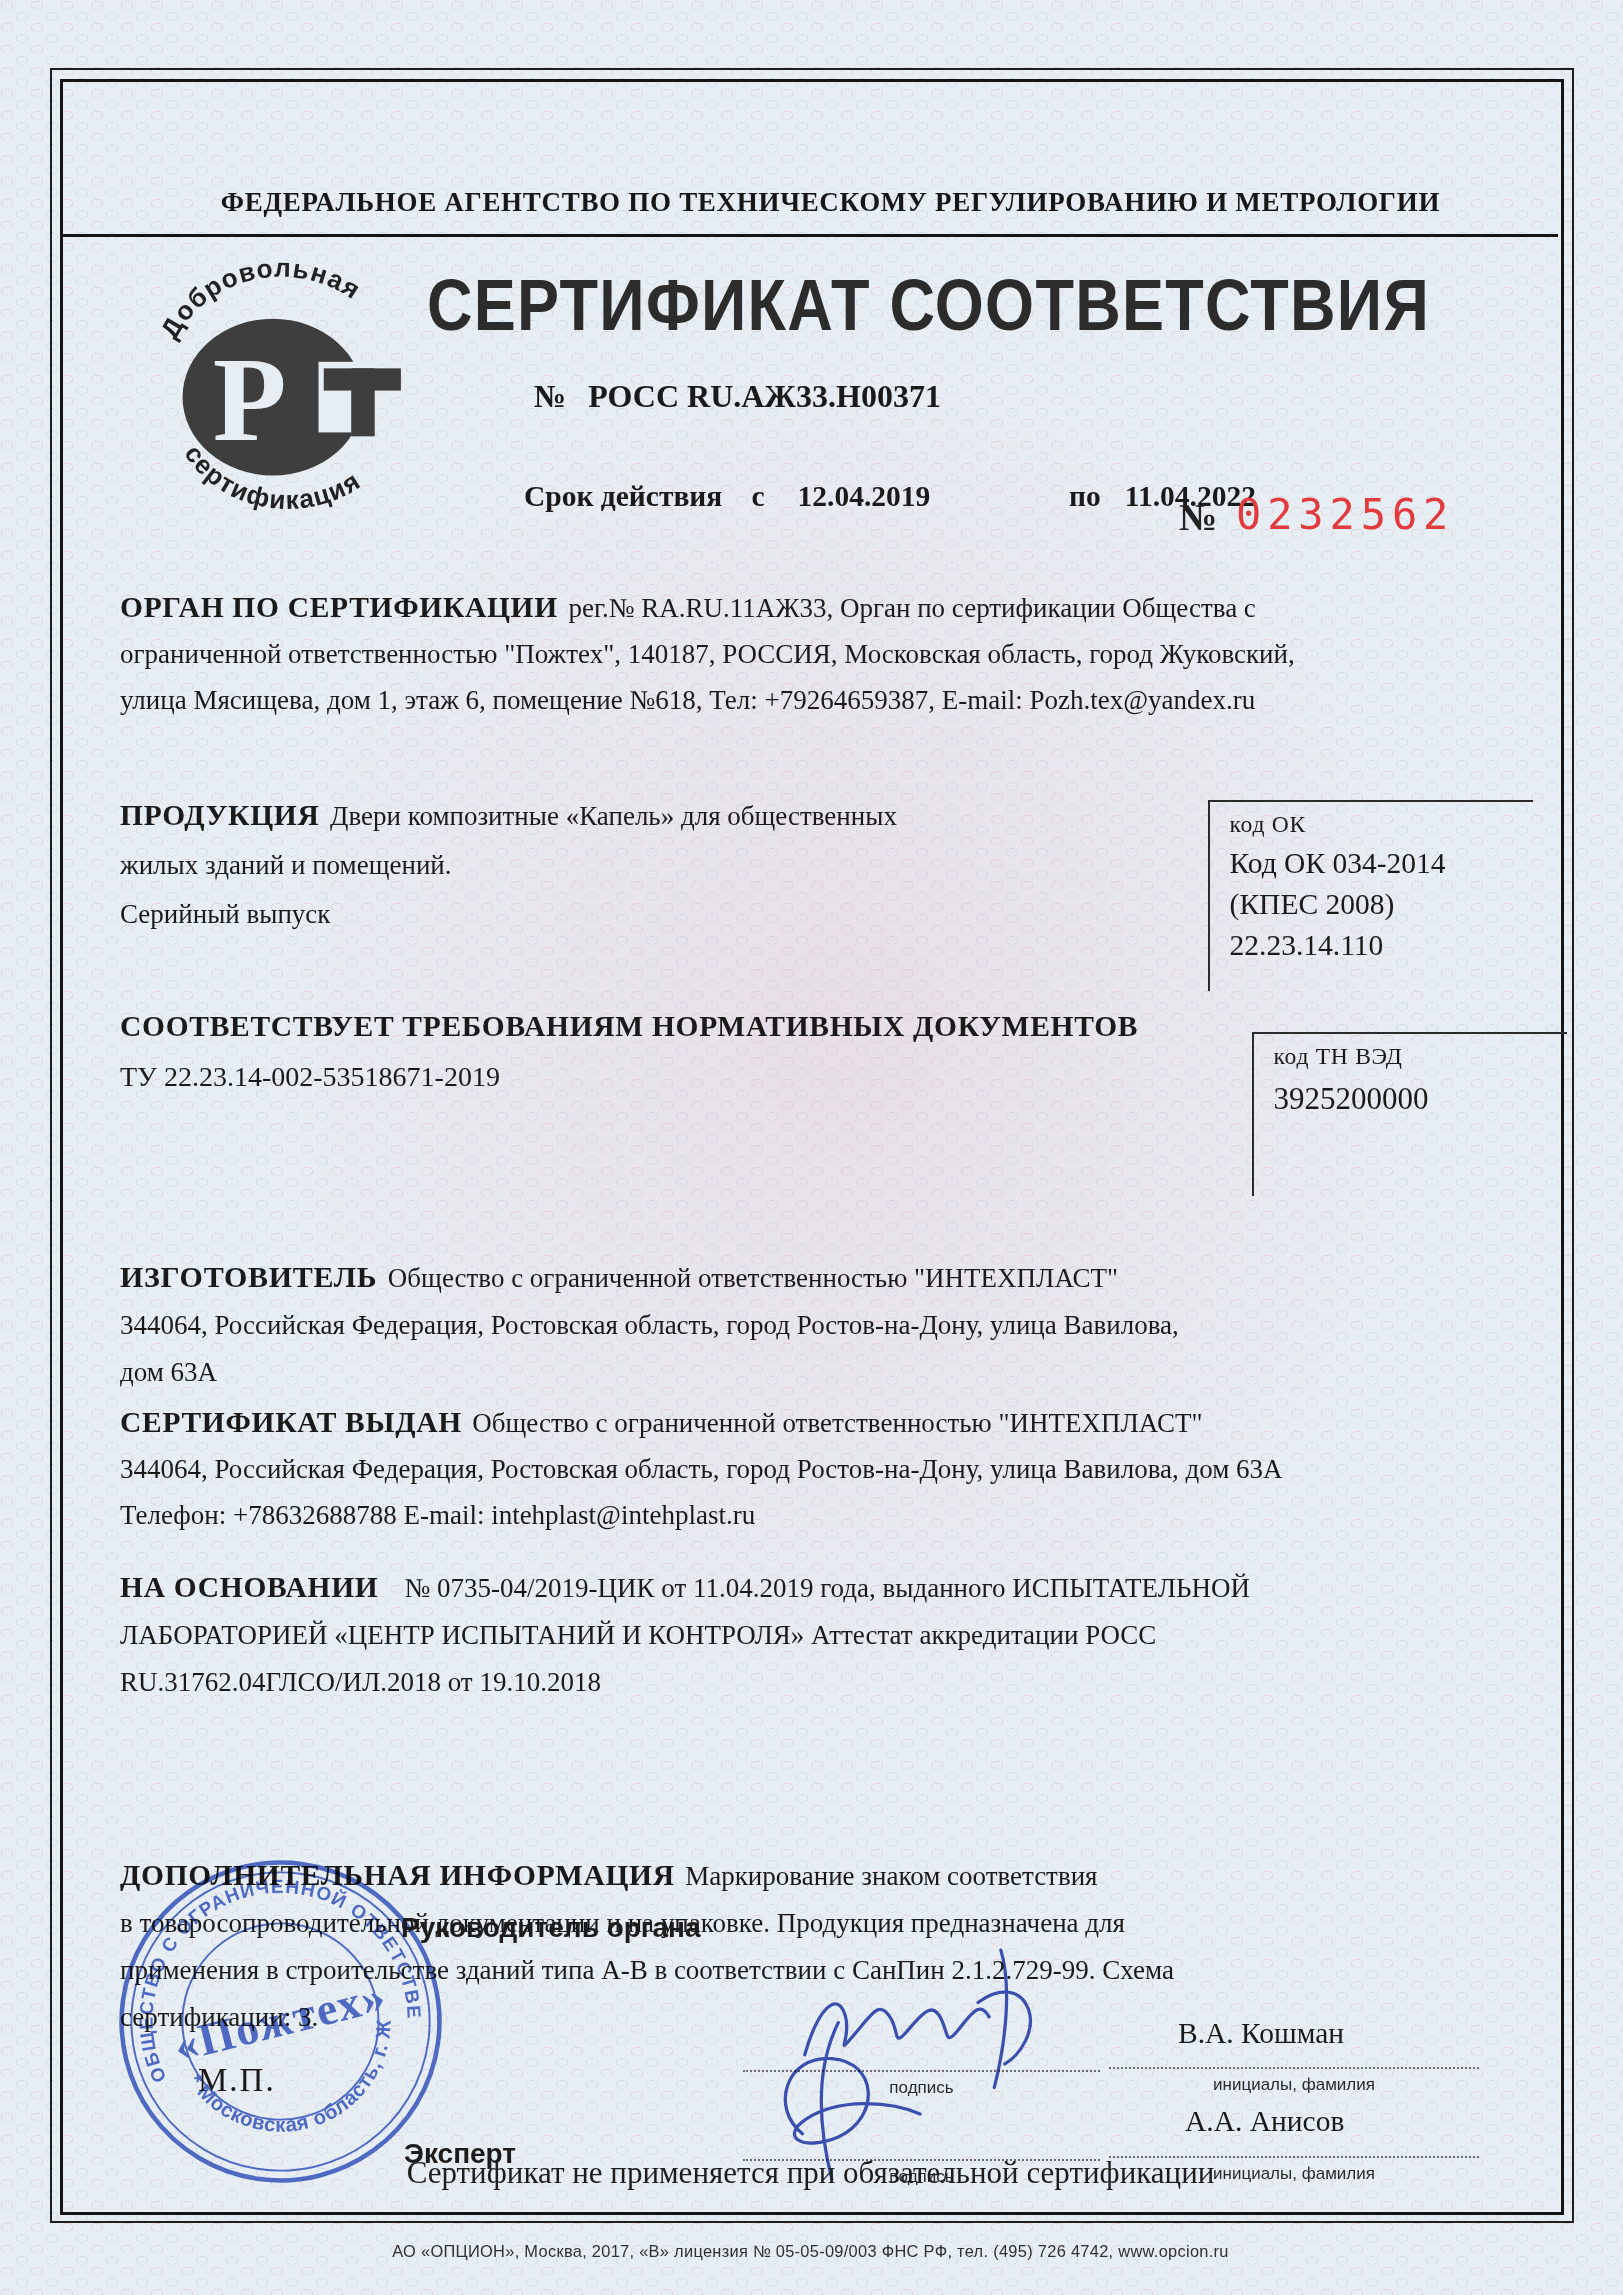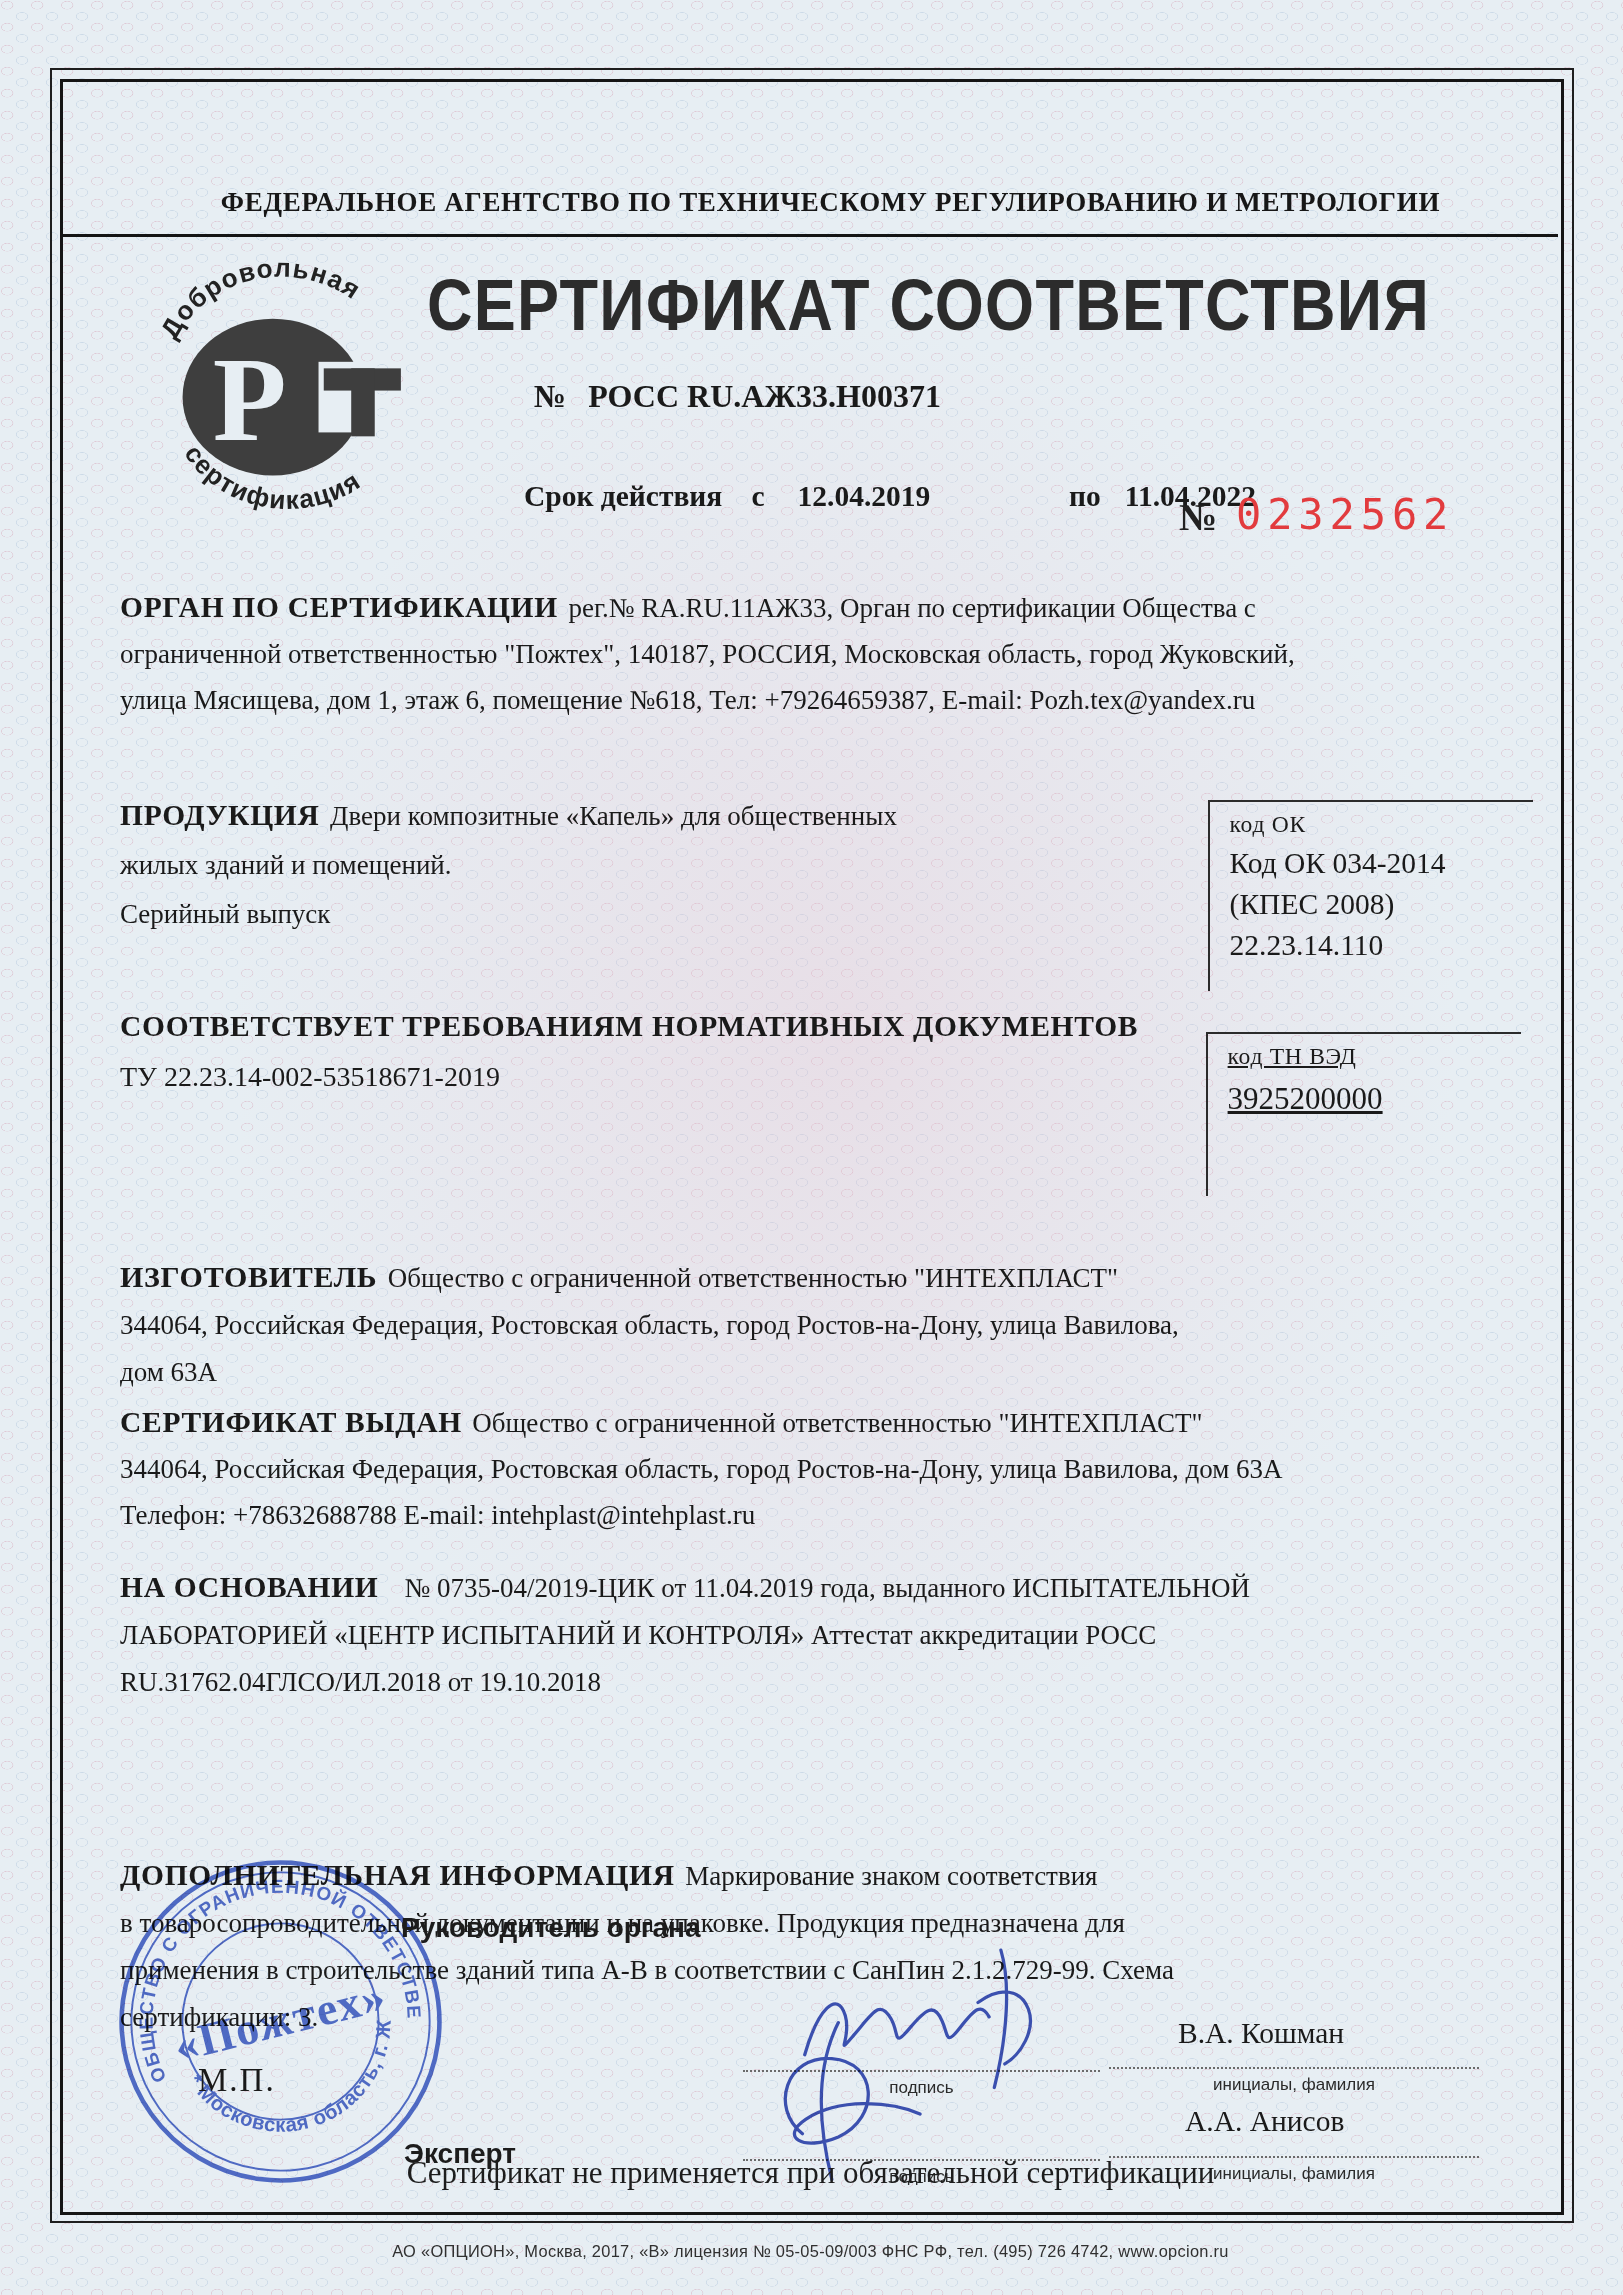--- a/index.html
+++ b/index.html
@@ -119,21 +119,21 @@
     <div class="val">Код ОК 034-2014
 (КПЕС 2008)
 22.23.14.110</div>
   </div>
 
   <div class="abs sec" style="left:120px; top:1003px; width:1073px;">
     <div class="sh">СООТВЕТСТВУЕТ ТРЕБОВАНИЯМ НОРМАТИВНЫХ ДОКУМЕНТОВ</div>
     <div class="st" style="font-size:28px; margin-top:5.2px;">ТУ 22.23.14-002-53518671-2019</div>
   </div>
 
-  <div class="abs codebox" style="left:1206px; top:1032px; width:315px; height:164px;text-decoration:underline;">
+  <div class="abs codebox" style="left:1252px; top:1032px; width:315px; height:164px;">
     <div class="lbl">код ТН ВЭД</div>
     <div class="val" style="font-size:31px; margin-top:7.9px;">3925200000</div>
   </div>
 
   <div class="abs sec" style="left:120px; top:1253px; width:1430px; line-height:47px;">
     <span class="sh" style="font-size:30px;">ИЗГОТОВИТЕЛЬ</span><span class="st">Общество с ограниченной ответственностью "ИНТЕХПЛАСТ"
 344064, Российская Федерация, Ростовская область, город Ростов-на-Дону, улица Вавилова,
 дом 63А</span>
   </div>
 

